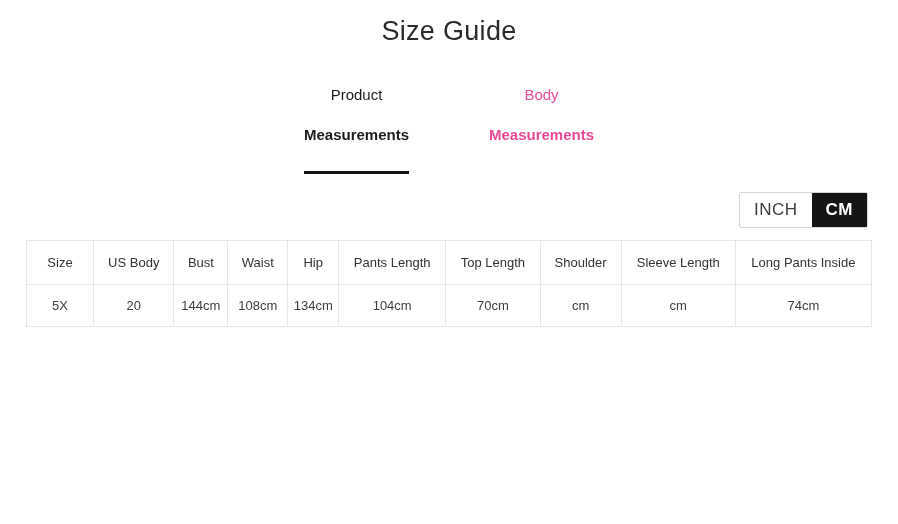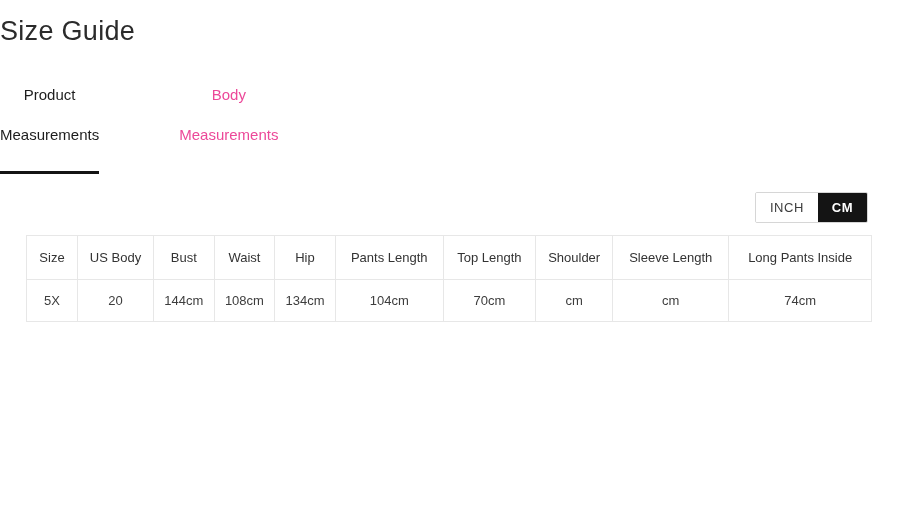--- a/index.html
+++ b/index.html
@@ -14,62 +14,63 @@
     color: #3d3d3d;
     overflow: hidden;
   }
   .page {
     position: relative;
     width: 898px;
     height: 524px;
     box-sizing: border-box;
   }
   .title {
-    text-align: left;
+    text-align: center;
     font-size: 27px;
     font-weight: 400;
     color: #2b2b2b;
     letter-spacing: 0.3px;
     margin: 16px 0 0 0;
     padding: 0;
   }
   .tabs {
     display: flex;
+    justify-content: center;
     gap: 80px;
     margin-top: 18px;
   }
   .tab {
     text-align: center;
     font-size: 15px;
     line-height: 20px;
     color: #ec4899;
     padding-bottom: 6px;
     cursor: pointer;
     white-space: pre-line;
   }
   .tab .l1 { display: block; }
-  .tab .l2 { display: block; }
+  .tab .l2 { display: block; font-weight: bold; }
   .tab.active {
     color: #1d1d1d;
     border-bottom: 3px solid #141414;
   }
   .unit-toggle-row {
     display: flex;
     justify-content: flex-end;
     padding: 0 30px;
     margin-top: 18px;
   }
   .unit-toggle {
     display: flex;
     border: 1px solid #d6d6d6;
     border-radius: 2px;
     overflow: hidden;
   }
   .unit-btn {
-    font-size: 13px;
+    font-size: 17px;
     padding: 7px 14px;
     background: #ffffff;
     color: #3d3d3d;
     cursor: pointer;
     letter-spacing: 0.5px;
   }
   .unit-btn.active {
     background: #141414;
     color: #ffffff;
     font-weight: 700;
@@ -88,21 +89,21 @@
   table.size-table td {
     border: 1px solid #e7e7e7;
     text-align: center;
     padding: 13px 4px;
     font-weight: 400;
     white-space: nowrap;
   }
   table.size-table thead th {
     color: #333333;
     font-weight: 400;
-    padding: 14px 4px;
+    padding: 14px 12px;
   }
   table.size-table tbody td:first-child,
   table.size-table thead th:first-child {
     width: 42px;
   }
 </style>
 </head>
 <body>
 
 <div class="page">

